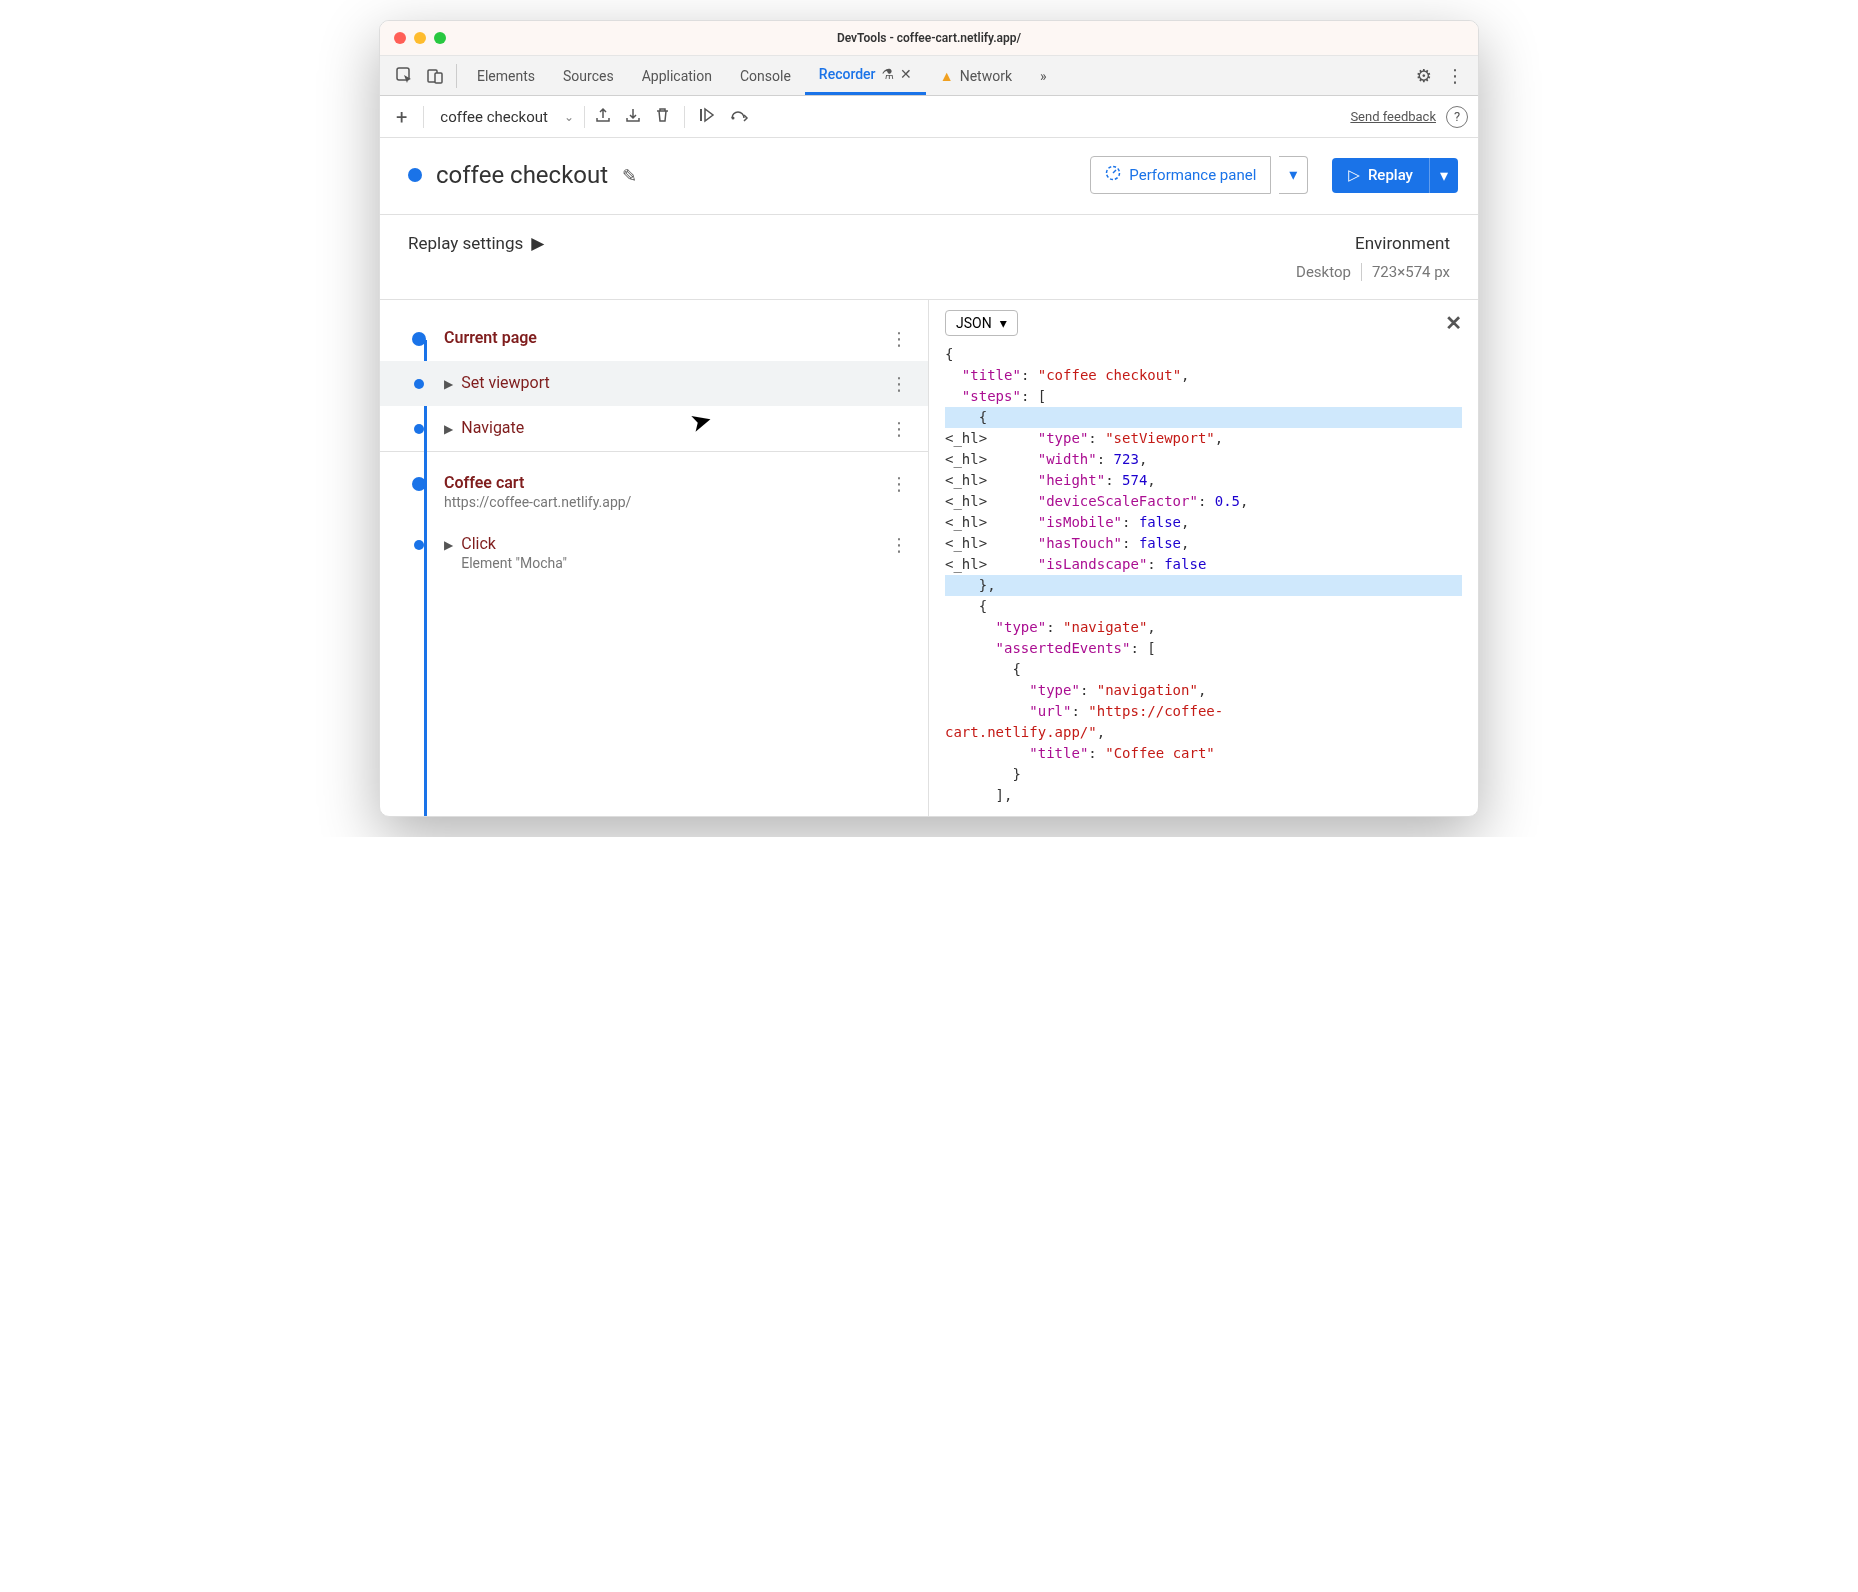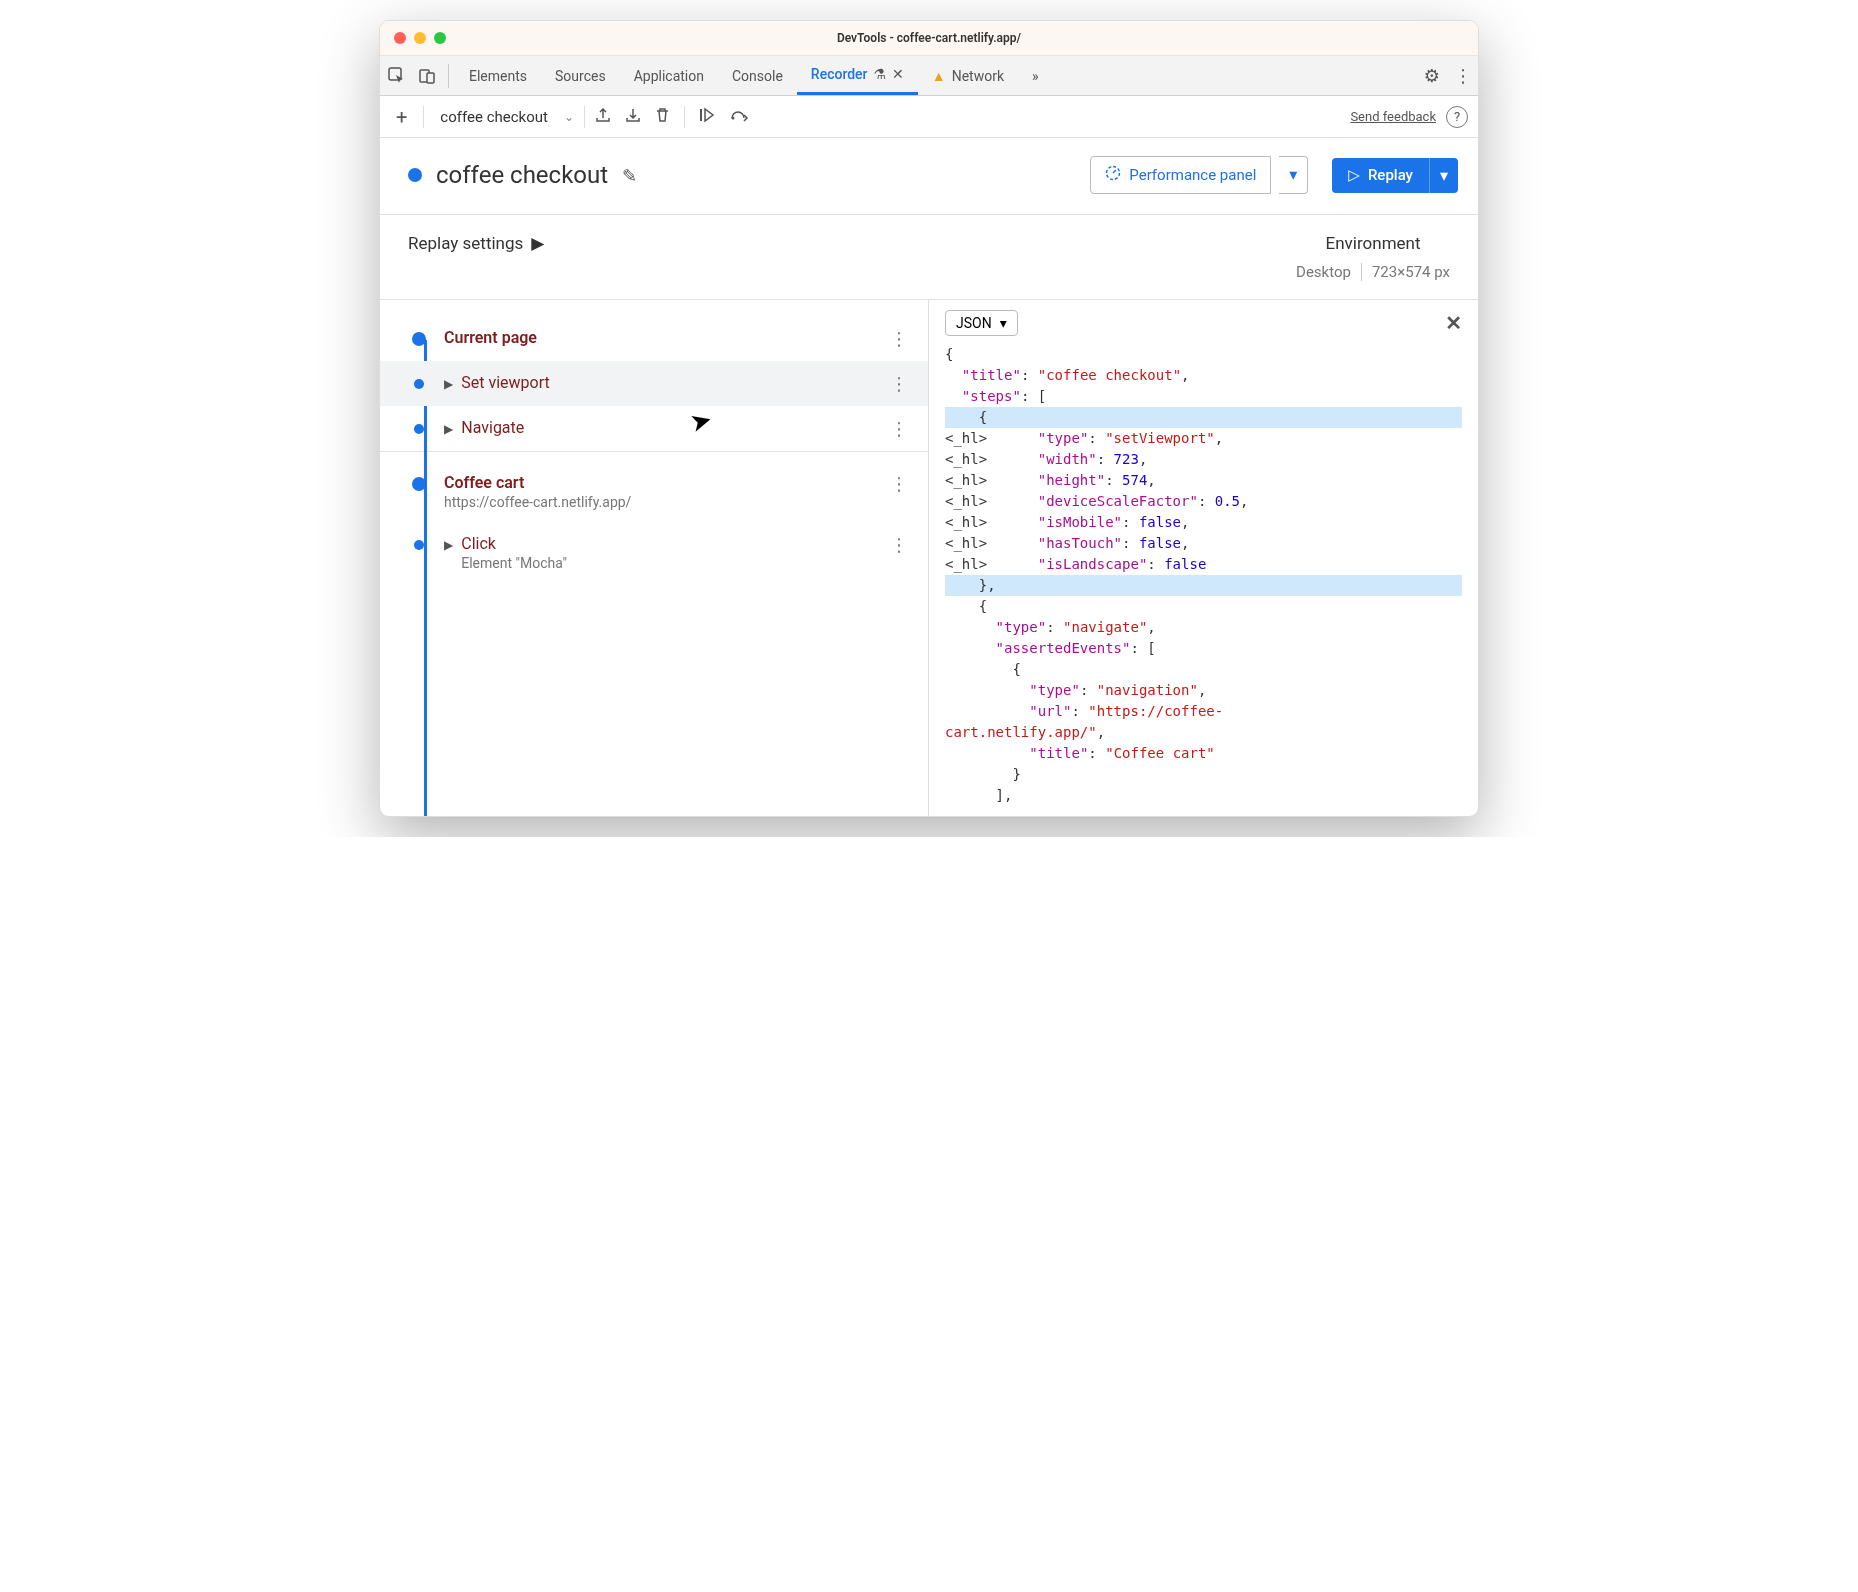--- a/index.html
+++ b/index.html
@@ -6,21 +6,21 @@
 body { font-family: -apple-system, BlinkMacSystemFont, "Segoe UI", Roboto, sans-serif; background: #fff; display: flex; justify-content: center; padding: 20px; }
 .window { width: 1100px; background: #fff; border-radius: 10px; box-shadow: 0 20px 60px rgba(0,0,0,0.3); overflow: hidden; border: 1px solid #ddd; }
 .titlebar { display: flex; align-items: center; padding: 10px 14px; background: #fdf7f4; border-bottom: 1px solid #e5e5e5; position: relative; }
 .traffic { display: flex; gap: 8px; position: absolute; left: 14px; }
 .traffic .dot { width: 12px; height: 12px; border-radius: 50%; }
 .dot.red { background: #ff5f57; }
 .dot.yellow { background: #febc2e; }
 .dot.green { background: #28c840; }
 .title { flex: 1; text-align: center; font-size: 12px; font-weight: 600; color: #333; }
 
-.tabbar { display: flex; align-items: center; padding: 0 2px; background: #f3f3f3; border-bottom: 1px solid #d0d0d0; height: 40px; }
+.tabbar { display: flex; align-items: center; padding: 0 10px; background: #f3f3f3; border-bottom: 1px solid #d0d0d0; height: 40px; }
 .tabbar .tool-icon { width: 30px; display: flex; justify-content: center; align-items: center; color: #555; font-size: 16px; }
 .tabbar .divider { width: 1px; height: 24px; background: #ccc; margin: 0 6px; }
 .tabs { display: flex; gap: 0; flex: 1; }
 .tab { padding: 10px 14px; font-size: 14px; color: #555; cursor: pointer; display: flex; align-items: center; gap: 6px; }
 .tab.active { color: #1a73e8; border-bottom: 3px solid #1a73e8; font-weight: 500; }
 .tab .flask { color: #555; }
 .tab .close { color: #555; font-size: 14px; }
 .tab .warn { color: #f0a020; font-size: 14px; }
 .tabbar .right-icons { display: flex; gap: 14px; color: #555; font-size: 18px; padding-right: 4px; }
 
@@ -47,21 +47,21 @@
 .replay-drop { background: #1a73e8; color: #fff; padding: 8px 10px; border-radius: 0 4px 4px 0; border-left: 1px solid rgba(255,255,255,0.3); }
 
 .settings-row { display: flex; padding: 18px 28px; border-bottom: 1px solid #e0e0e0; }
 .settings-left { flex: 1; }
 .settings-left .label { font-size: 17px; color: #333; display: flex; align-items: center; gap: 8px; margin-bottom: 10px; }
 .settings-left .sub { font-size: 15px; color: #777; display: flex; gap: 10px; align-items: center; }
 .settings-left .sub .vsep { width: 1px; height: 18px; background: #ccc; }
 .settings-right .label { font-size: 17px; color: #333; margin-bottom: 10px; }
 .settings-right .sub { font-size: 15px; color: #777; display: flex; gap: 10px; align-items: center; }
 .settings-right .sub .vsep { width: 1px; height: 18px; background: #ccc; }
-.settings-right { text-align: center; }
+.settings-right { text-align: right; }
 
 .main { display: flex; }
 .steps-col { width: 50%; border-right: 1px solid #e0e0e0; padding: 16px 0; position: relative; }
 .step { display: flex; align-items: flex-start; padding: 12px 12px 12px 32px; position: relative; }
 .step.selected { background: #f1f3f4; }
 .timeline-line { position: absolute; left: 44px; top: 40px; bottom: 0; width: 3px; background: #1a73e8; }
 .step .bullet { width: 14px; height: 14px; background: #1a73e8; border-radius: 50%; margin-top: 4px; margin-right: 18px; z-index: 1; flex-shrink: 0; }
 .step.small .bullet { width: 10px; height: 10px; margin-top: 6px; margin-left: 2px; margin-right: 20px; }
 .step .chevron { color: #555; font-size: 12px; margin-right: 8px; margin-top: 4px; }
 .step .content { flex: 1; }

